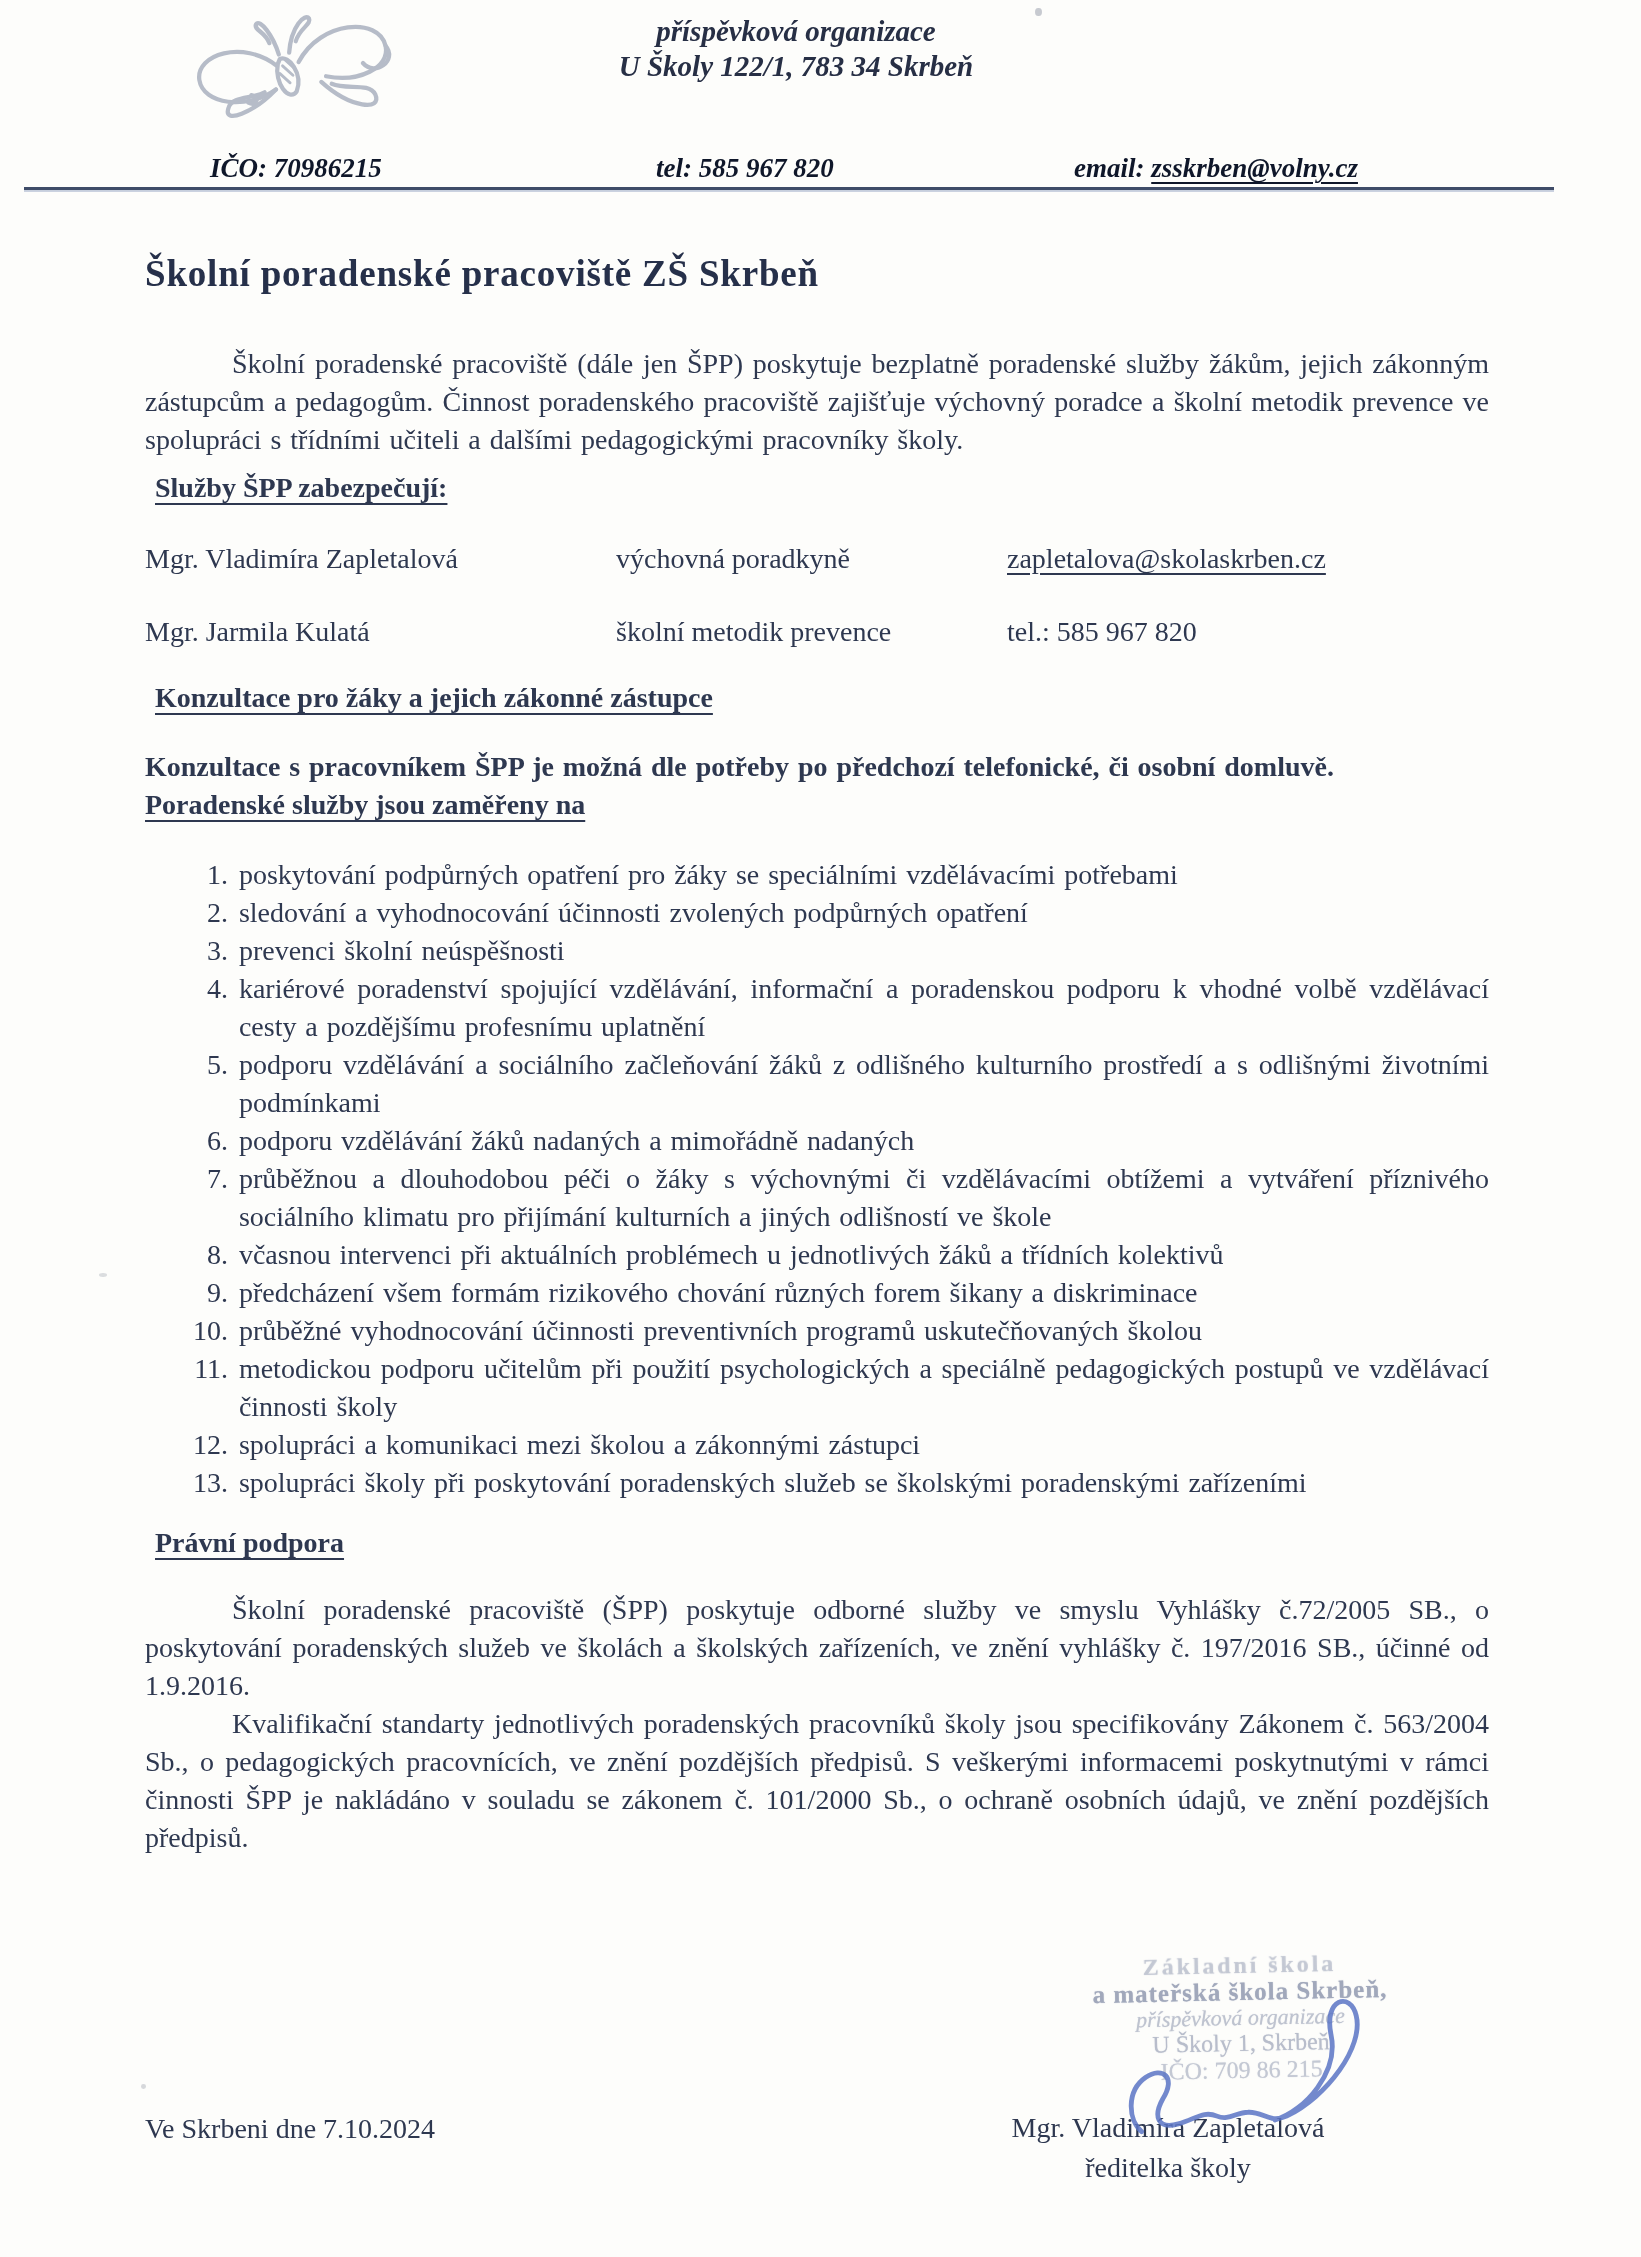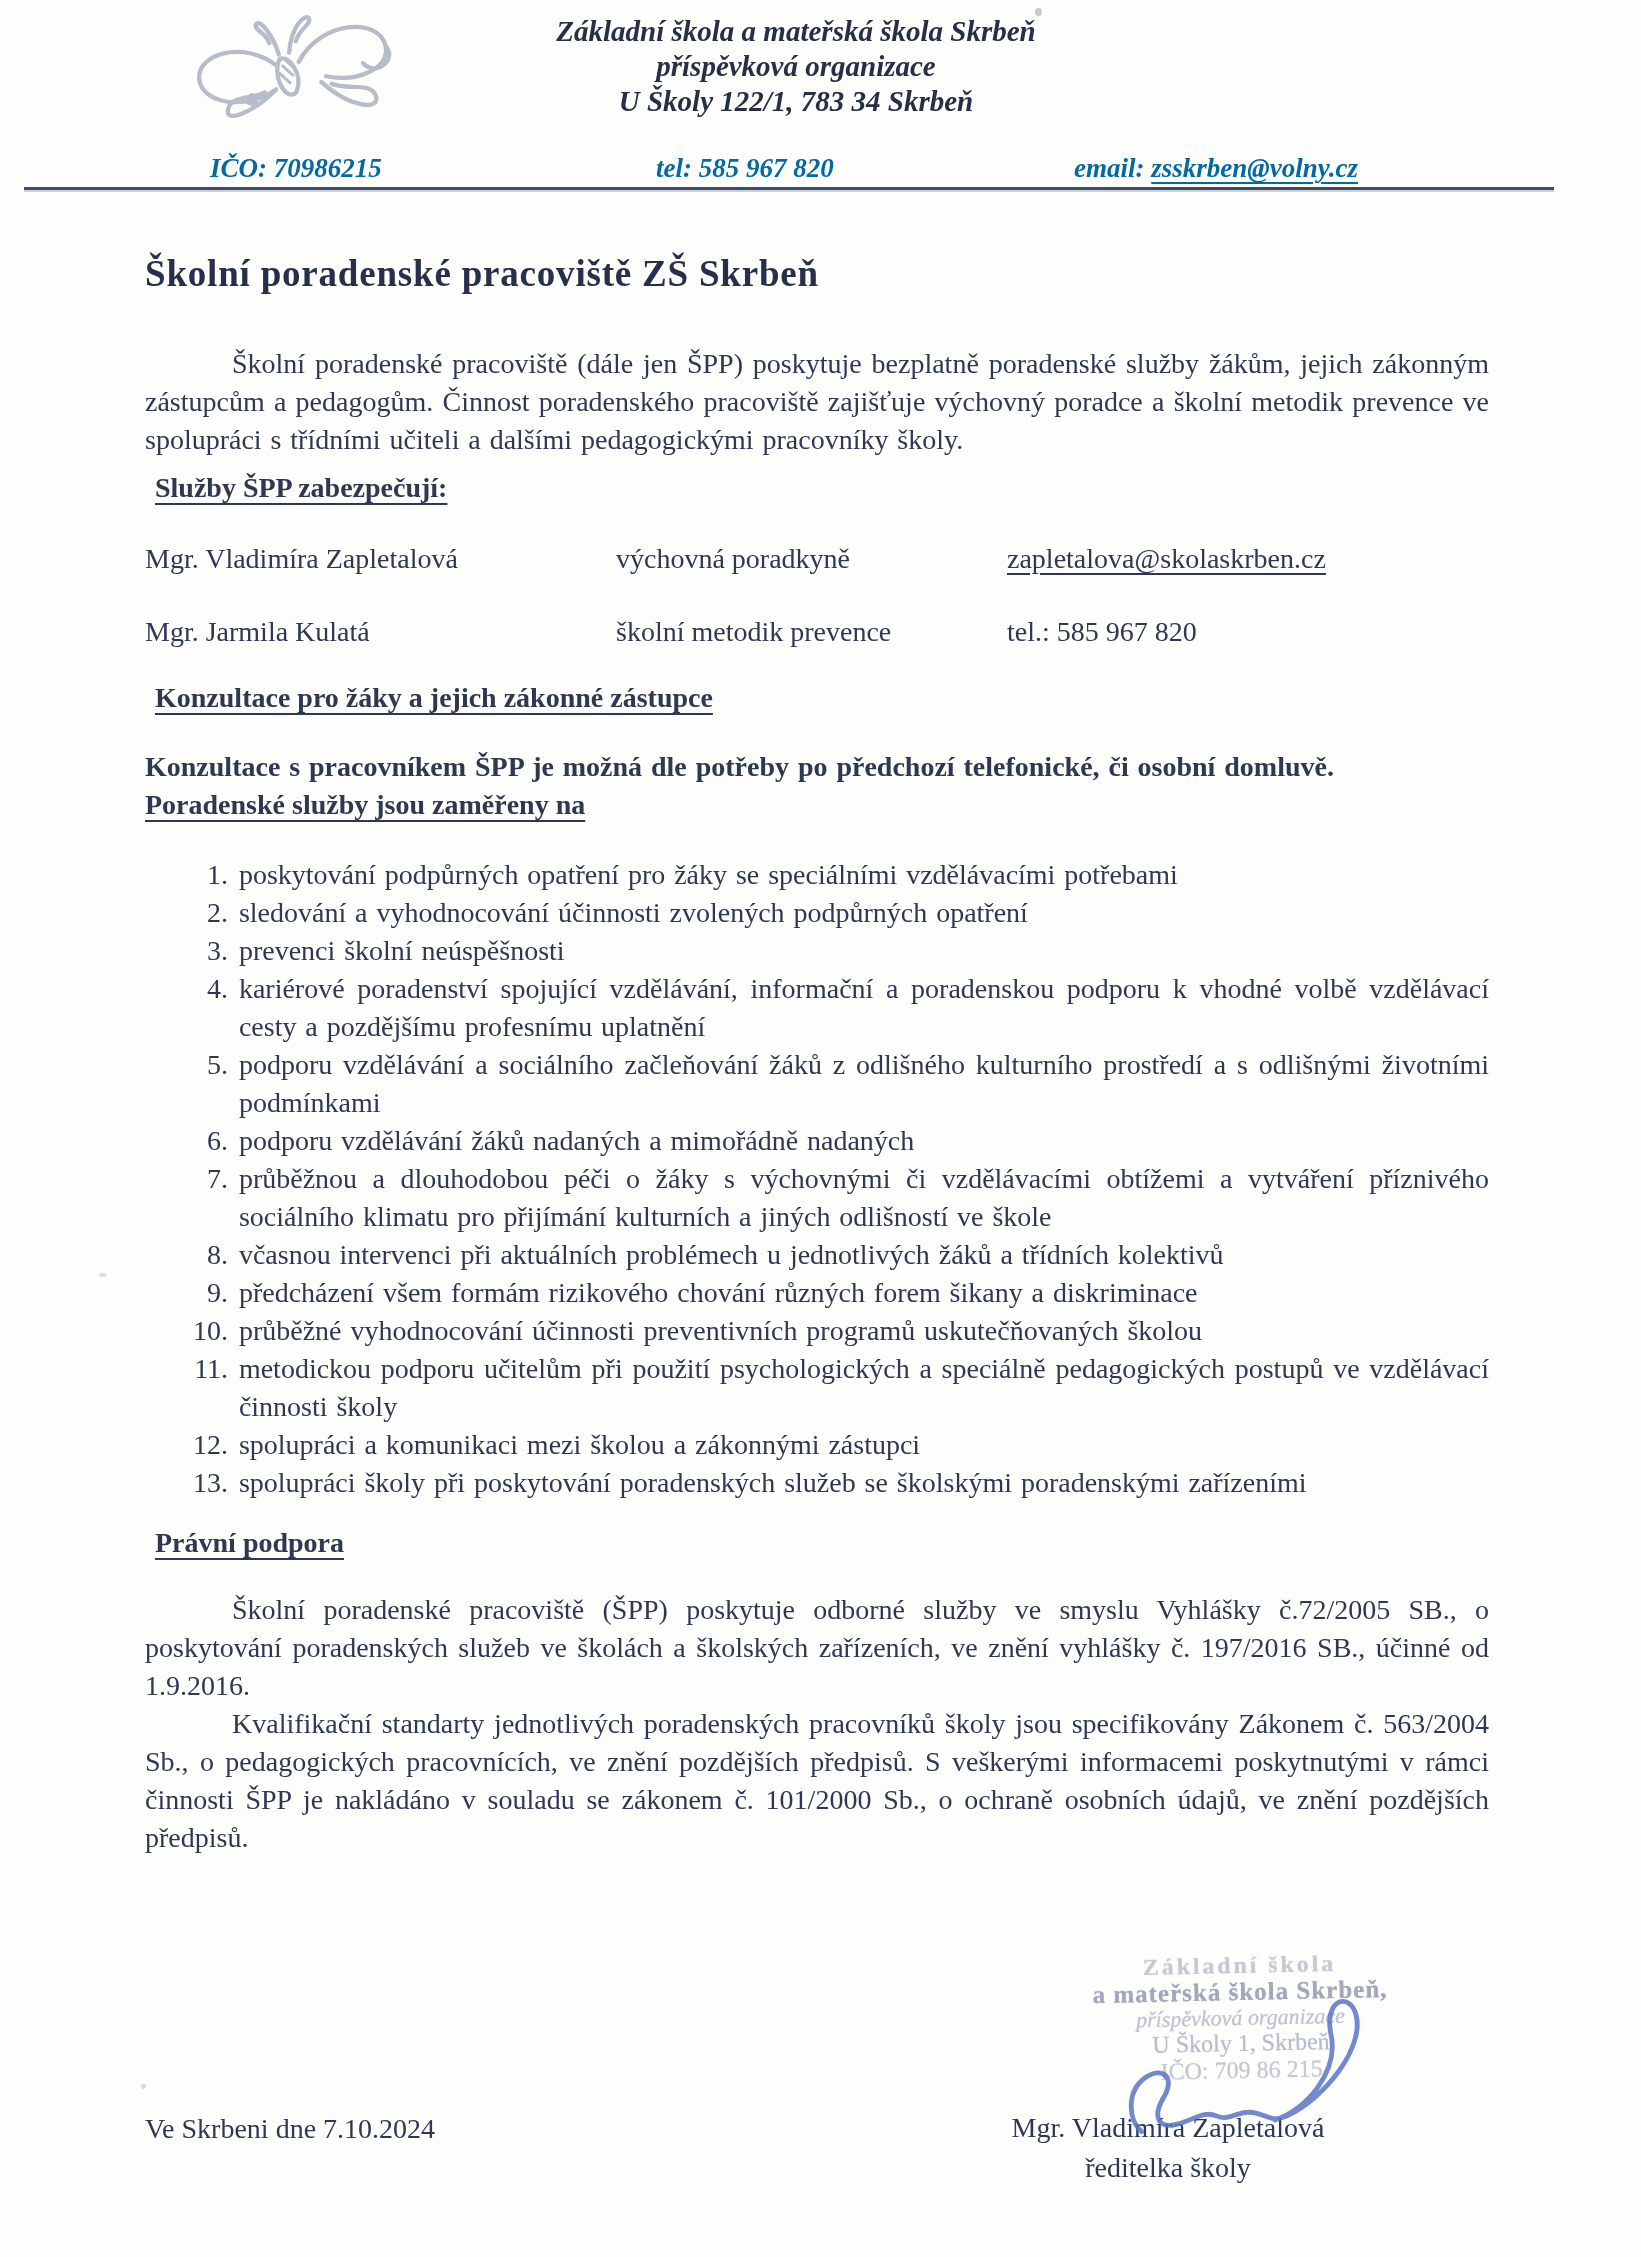--- a/index.html
+++ b/index.html
@@ -4,21 +4,21 @@
 <style>
   html,body{margin:0;padding:0;background:#ffffff;}
   .page{
     position:relative;width:1641px;height:2257px;background:#fdfdfb;
     font-family:"Liberation Serif", serif;color:#2e3850;overflow:hidden;
   }
   
   .logo-wrap{position:absolute;left:188px;top:4.8px;width:208px;height:133px;}
   .head-center{position:absolute;left:439px;top:13.5px;width:714px;text-align:center;
     font-style:italic;font-weight:bold;font-size:29px;line-height:35px;color:#272f45;}
-  .info-item{position:absolute;top:153px;font-style:italic;font-weight:bold;font-size:27px;color:#0369a1;}
+  .info-item{position:absolute;top:153px;font-style:italic;font-weight:bold;font-size:27px;color:#0f172a;}
   .info-ico{left:210px;} .info-tel{left:656px;} .info-email{left:1074px;}
   .u-mail{text-decoration:underline;text-decoration-thickness:2.4px;text-underline-offset:4.8px;}
   .rule{position:absolute;left:24px;top:187px;width:1530px;height:2.9px;background:#3f4c68;
     box-shadow:0 1.9px 0 rgba(96,120,165,.35);}
   
   .main{position:absolute;left:145px;top:253px;width:1344px;}
   .doc-title{font-size:37px;line-height:42px;font-weight:bold;letter-spacing:0.8px;margin:0 0 50px 0;color:#26304a;}
   p.body{font-size:28px;line-height:38px;margin:0;text-align:justify;word-spacing:1.9px;}
   .indent{text-indent:87px;}
   .h-bold{font-size:28px;line-height:38px;font-weight:bold;margin:10px;}
@@ -71,21 +71,20 @@
         <path d="M93,89 C70,113 36,127 43,108 C47,96 68,99 81,92"></path>
         <path d="M64,103 C73,108 76,97 67,95"></path>
         <path d="M117,60 C140,16 202,12 209,43 C214,66 180,82 146,75"></path>
         <path d="M209,43 C222,58 198,76 185,61"></path>
         <path d="M141,81 C172,109 206,112 198,94 C191,81 168,90 152,83"></path>
       </g>
     </svg>
   </div>
 
   <div class="head-center">
-    <div>Základní škola a mateřská škola Skrbeň</div>
     <div>příspěvková organizace</div>
     <div>U Školy 122/1, 783 34 Skrbeň</div>
   </div>
 
   <div class="info-item info-ico">IČO: 70986215</div>
   <div class="info-item info-tel">tel: 585 967 820</div>
   <div class="info-item info-email"><span>email: </span><span class="u-mail">zsskrben@volny.cz</span></div>
 
   <div class="rule"></div>
 

